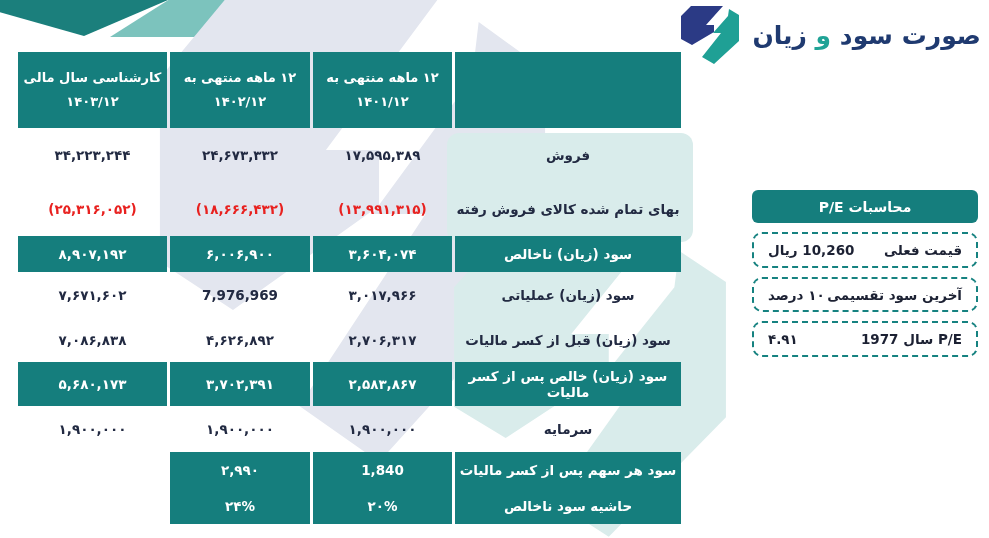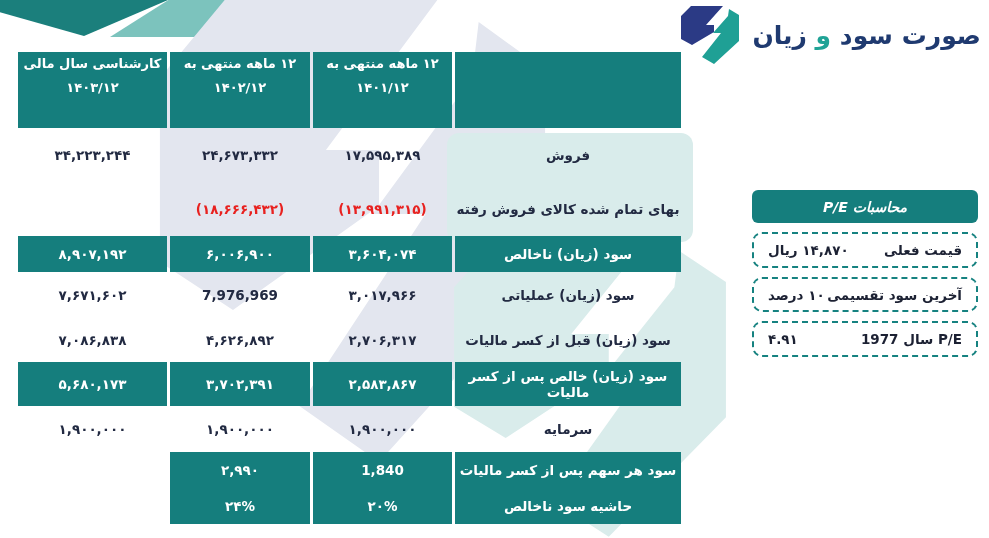--- a/index.html
+++ b/index.html
@@ -22,29 +22,29 @@
     display:flex;align-items:center;gap:10px;}
   .brand-title{font-size:25px;font-weight:800;color:#1f3a70;letter-spacing:0;white-space:nowrap;}
   .brand-title .va{color:#20a396;}
   
   .pl-table{position:absolute;z-index:2;left:18px;top:52px;width:663px;}
   .trow{display:grid;grid-template-columns:226px 139px 140px 149px;column-gap:3px;}
   .cell{display:flex;align-items:center;justify-content:center;
     font-size:13.5px;font-weight:700;color:#222a42;text-align:center;}
   .teal{background:#157e7d;color:#fff;}
   .thead{height:76px;}
-  .thead .cell{flex-direction:column;justify-content:flex-start;font-size:13px;line-height:24px;font-weight:700;}
+  .thead .cell{flex-direction:column;justify-content:center;font-size:13px;line-height:24px;font-weight:700;}
   .h54{height:54px;}.h36{height:36px;}.h45{height:45px;}.h44{height:44px;}.h46{height:46px;}
   .red .val{color:#e8211f;}
   .lbl{font-weight:700;}
   .plain .lbl{color:#222a42;}
   
   .pe-panel{position:absolute;z-index:2;left:752px;top:190px;width:226px;}
   .pe-header{height:33px;background:#157e7d;border-radius:6px;color:#fff;
-    display:flex;align-items:center;justify-content:center;font-size:14px;font-weight:700;font-style:italic;}
+    display:flex;align-items:center;justify-content:center;font-size:14px;font-weight:700;}
   .pe-box{height:32px;margin-top:9px;border:2px dashed #168280;border-radius:10px;background:#fff;
     display:flex;align-items:center;justify-content:space-between;padding:0 14px;
     font-size:13.5px;font-weight:700;color:#1c2133;}
   .pe-box.b2{height:31px;}
 </style>
 </head>
 <body>
 
 <div class="stage">
 
@@ -96,20 +96,21 @@
       <div class="cell lbl">فروش</div>
       <div class="cell val">۱۷,۵۹۵,۳۸۹</div>
       <div class="cell val">۲۴,۶۷۳,۳۳۲</div>
       <div class="cell val">۳۴,۲۲۳,۲۴۴</div>
     </div>
 
     <div class="trow plain red h54">
       <div class="cell lbl">بهای تمام شده کالای فروش رفته</div>
       <div class="cell val">(۱۳,۹۹۱,۳۱۵)</div>
       <div class="cell val">(۱۸,۶۶۶,۴۳۲)</div>
+      <div class="cell val">(۲۵,۳۱۶,۰۵۲)</div>
     </div>
 
     <div class="trow h36">
       <div class="cell teal lbl">سود (زیان) ناخالص</div>
       <div class="cell teal val">۳,۶۰۴,۰۷۴</div>
       <div class="cell teal val">۶,۰۰۶,۹۰۰</div>
       <div class="cell teal val">۸,۹۰۷,۱۹۲</div>
     </div>
 
     <div class="trow plain h45">
@@ -151,21 +152,21 @@
       <div class="cell teal val">۲۰%</div>
       <div class="cell teal val">۲۴%</div>
     </div>
 
   </div>
 
   <div class="pe-panel">
     <div class="pe-header">محاسبات P/E</div>
     <div class="pe-box b1">
       <span>قیمت فعلی</span>
-      <span>۱۴,۸۷۰ ریال</span>
+      <span>10,260 ریال</span>
     </div>
     <div class="pe-box b2">
       <span>آخرین سود تقسیمی</span>
       <span>۱۰ درصد</span>
     </div>
     <div class="pe-box b3">
       <span>P/E سال 1977</span>
       <span>۴.۹۱</span>
     </div>
   </div>

